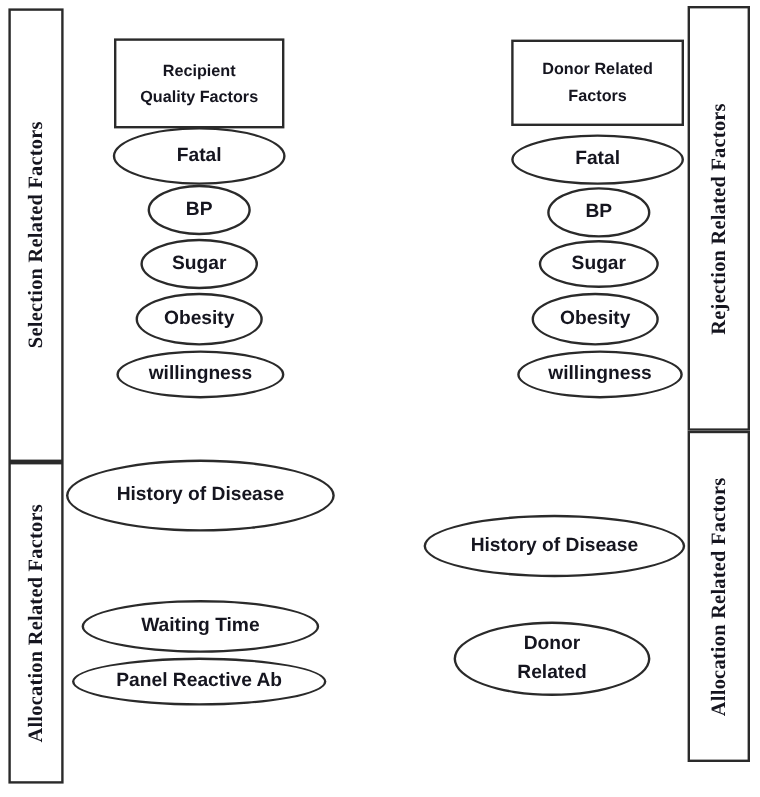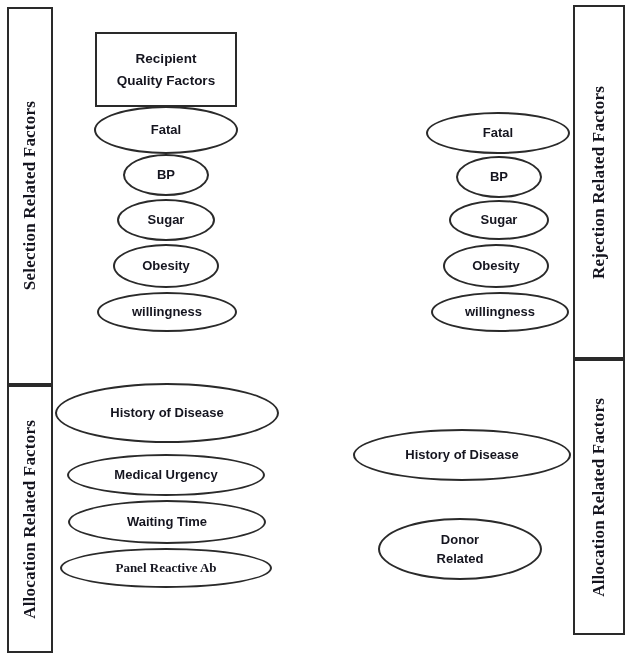--- a/index.html
+++ b/index.html
@@ -54,21 +54,21 @@
     box-sizing: border-box;
     border: 2px solid #2a2a2a;
     border-radius: 50%;
     background: #ffffff;
     display: flex;
     flex-direction: column;
     align-items: center;
     justify-content: center;
     text-align: center;
     font-weight: bold;
-    font-size: 13px;
+    font-size: 16px;
     line-height: 1.5;
     color: #15151f;
   }
 </style>
 </head>
 <body>
 
 <div class="canvas">
 
   <div class="vbar" style="left:7px; top:7px; width:46px; height:378px;">
@@ -83,47 +83,48 @@
   </div>
   <div class="vbar" style="left:573px; top:359px; width:52px; height:276px;">
     <span class="vlabel">Allocation Related Factors</span>
   </div>
 
   <div class="hbox" style="left:95px; top:32px; width:142px; height:75px;">
     <span>Recipient</span>
     <span>Quality Factors</span>
   </div>
 
+  <div class="hbox" style="left:426px; top:33px; width:144px; height:72px;">
+    <span>Donor Related</span>
+    <span>Factors</span>
+  </div>
 
   <div class="ell" style="left:94px; top:106px; width:144px; height:48px;">
     <span>Fatal</span>
   </div>
   <div class="ell" style="left:123px; top:154px; width:86px; height:42px;">
     <span>BP</span>
   </div>
   <div class="ell" style="left:117px; top:199px; width:98px; height:42px;">
     <span>Sugar</span>
   </div>
   <div class="ell" style="left:113px; top:244px; width:106px; height:44px;">
     <span>Obesity</span>
   </div>
   <div class="ell" style="left:97px; top:292px; width:140px; height:40px;">
     <span>willingness</span>
   </div>
 
   <div class="ell" style="left:55px; top:383px; width:224px; height:60px;">
     <span>History of Disease</span>
   </div>
-  <div class="ell" style="left:67px; top:454px; width:198px; height:42px;">
-    <span>Medical Urgency</span>
-  </div>
   <div class="ell" style="left:68px; top:500px; width:198px; height:44px;">
     <span>Waiting Time</span>
   </div>
-  <div class="ell" style="left:60px; top:548px; width:212px; height:40px;font-family:Liberation Serif, serif;">
+  <div class="ell" style="left:60px; top:548px; width:212px; height:40px;">
     <span>Panel Reactive Ab</span>
   </div>
 
   <div class="ell" style="left:426px; top:112px; width:144px; height:42px;">
     <span>Fatal</span>
   </div>
   <div class="ell" style="left:456px; top:156px; width:86px; height:42px;">
     <span>BP</span>
   </div>
   <div class="ell" style="left:449px; top:200px; width:100px; height:40px;">

